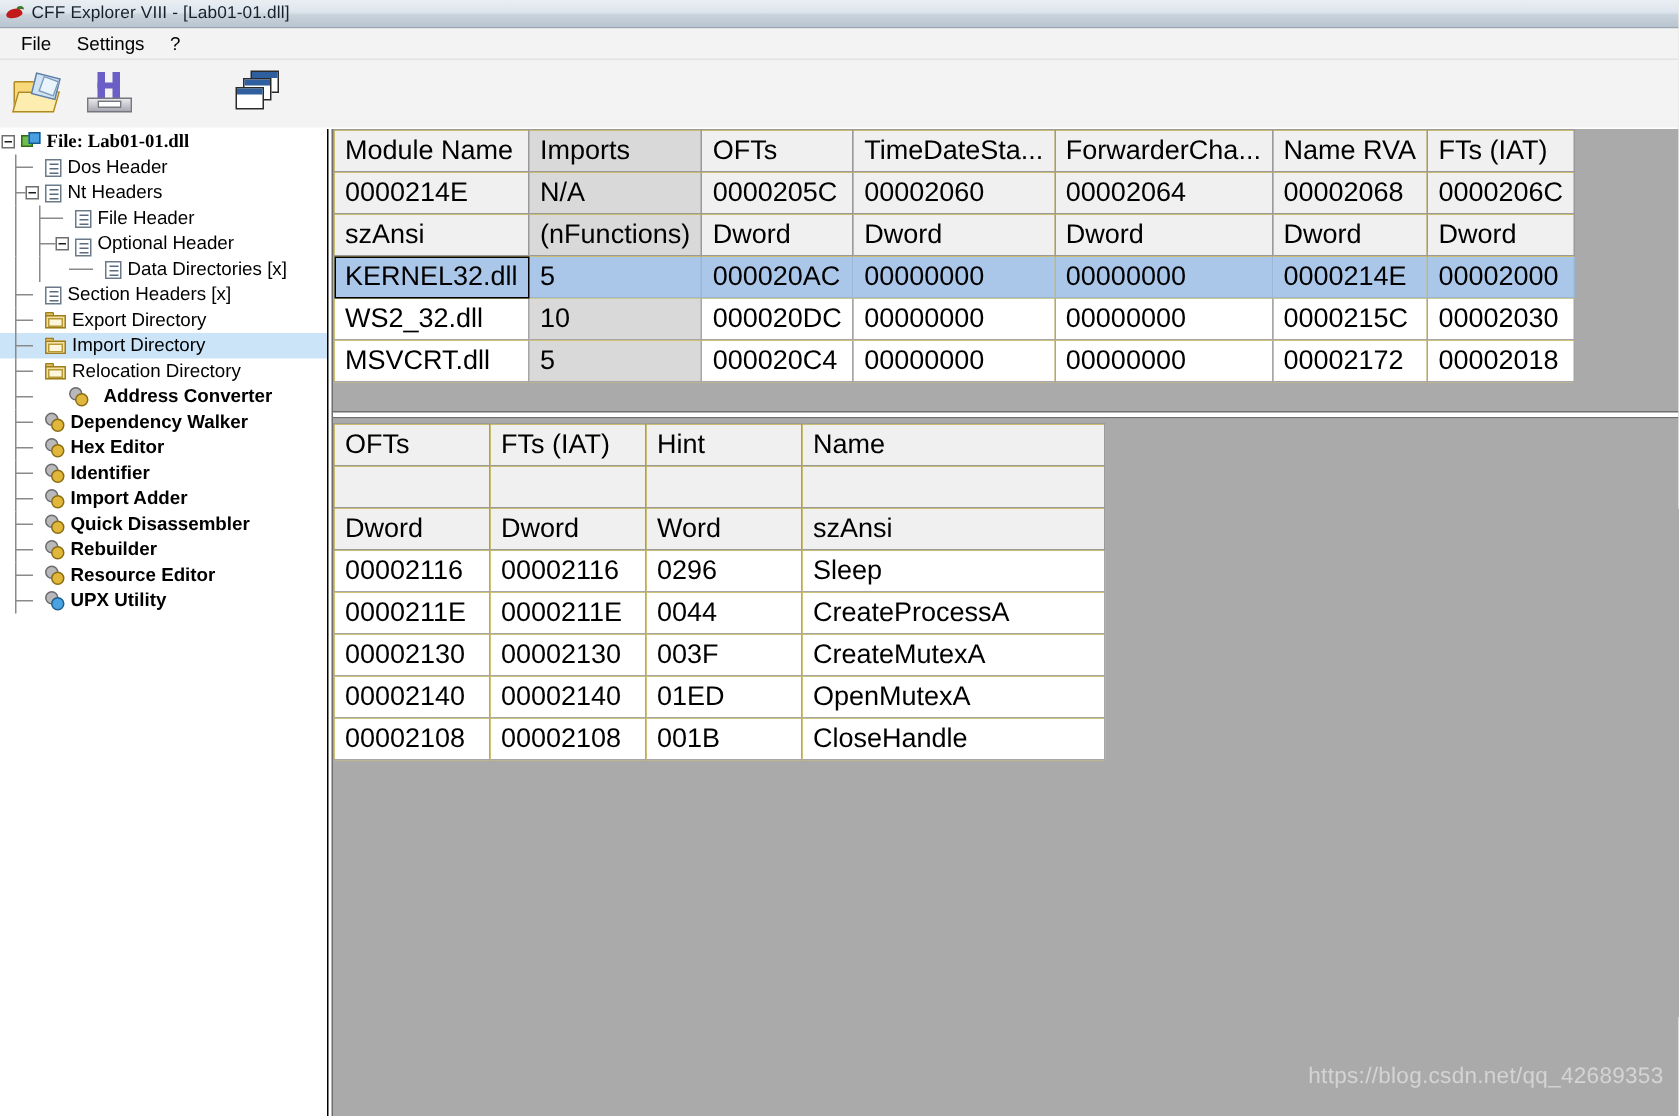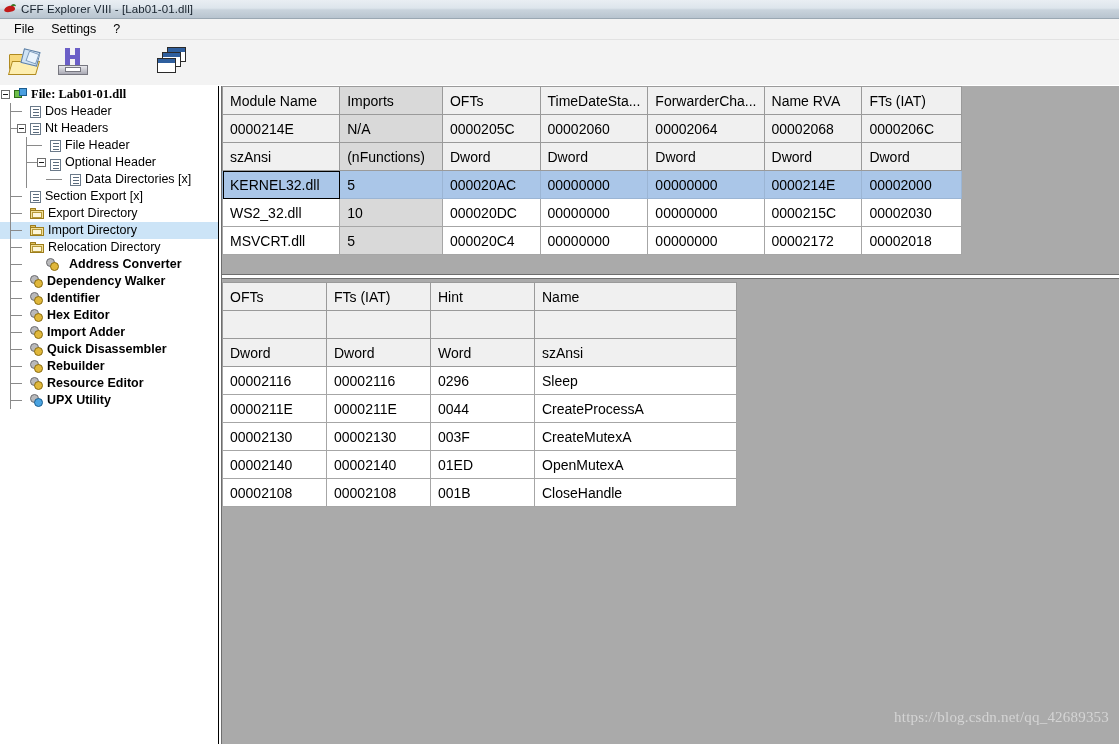--- a/index.html
+++ b/index.html
@@ -330,21 +330,21 @@
   #upper-wrap {
     position: absolute;
     left: 0; top: 0;
     width: 740px;
     height: 180px;
   }
   table.grid {
     border-collapse: collapse;
     table-layout: fixed;
     background: #fde047;
-    font-size: 14px;
+    font-size: 18px;
   }
   table.grid td {
     border: 1px solid #a6a6a6;
     padding: 0 7px;
     height: 27px;
     white-space: nowrap;
     overflow: hidden;
     text-overflow: ellipsis;
     vertical-align: middle;
     background: #ffffff;
@@ -385,21 +385,21 @@
     box-sizing: border-box;
   }
 
   
   #watermark {
     position: absolute;
     right: 10px;
     bottom: 18px;
     font-size: 15px;
     color: #d4d4d4;
-    font-family: Liberation Serif, serif;
+    font-family: Liberation Sans, sans-serif;
     white-space: nowrap;
     letter-spacing: 0.2px;
   }
 </style>
 </head>
 <body>
 
 <div id="titlebar">
   <div id="app-icon">
     <div class="chili"></div>
@@ -498,21 +498,21 @@
           <div style="display: flex; align-items: center; gap: 4px; padding-left: 70px;">
             <span class="ic-doc"></span>
             <span class="tlabel">Data Directories [x]</span>
           </div>
         </div>
         <div class="tnode">
           <div class="vline" style="left: 10px; top: 0px; height: 17px;"></div>
           <div class="hline" style="left: 10px; width: 12px; top: 8px;"></div>
           <div style="display: flex; align-items: center; gap: 4px; padding-left: 30px;">
             <span class="ic-doc"></span>
-            <span class="tlabel">Section Export [x]</span>
+            <span class="tlabel">Section Headers [x]</span>
           </div>
         </div>
         <div class="tnode">
           <div class="vline" style="left: 10px; top: 0px; height: 17px;"></div>
           <div class="hline" style="left: 10px; width: 12px; top: 8px;"></div>
           <div style="display: flex; align-items: center; gap: 4px; padding-left: 30px;">
             <span class="ic-folder">
               <span class="tabf"></span>
               <span class="body"></span>
               <span class="inner"></span>
@@ -567,32 +567,32 @@
           </div>
         </div>
         <div class="tnode bold">
           <div class="vline" style="left: 10px; top: 0px; height: 17px;"></div>
           <div class="hline" style="left: 10px; width: 12px; top: 8px;"></div>
           <div style="display: flex; align-items: center; gap: 4px; padding-left: 30px;">
             <span class="ic-gear">
               <span class="g1"></span>
               <span class="g2"></span>
             </span>
+            <span class="tlabel">Hex Editor</span>
+          </div>
+        </div>
+        <div class="tnode bold">
+          <div class="vline" style="left: 10px; top: 0px; height: 17px;"></div>
+          <div class="hline" style="left: 10px; width: 12px; top: 8px;"></div>
+          <div style="display: flex; align-items: center; gap: 4px; padding-left: 30px;">
+            <span class="ic-gear">
+              <span class="g1"></span>
+              <span class="g2"></span>
+            </span>
             <span class="tlabel">Identifier</span>
-          </div>
-        </div>
-        <div class="tnode bold">
-          <div class="vline" style="left: 10px; top: 0px; height: 17px;"></div>
-          <div class="hline" style="left: 10px; width: 12px; top: 8px;"></div>
-          <div style="display: flex; align-items: center; gap: 4px; padding-left: 30px;">
-            <span class="ic-gear">
-              <span class="g1"></span>
-              <span class="g2"></span>
-            </span>
-            <span class="tlabel">Hex Editor</span>
           </div>
         </div>
         <div class="tnode bold">
           <div class="vline" style="left: 10px; top: 0px; height: 17px;"></div>
           <div class="hline" style="left: 10px; width: 12px; top: 8px;"></div>
           <div style="display: flex; align-items: center; gap: 4px; padding-left: 30px;">
             <span class="ic-gear">
               <span class="g1"></span>
               <span class="g2"></span>
             </span>

